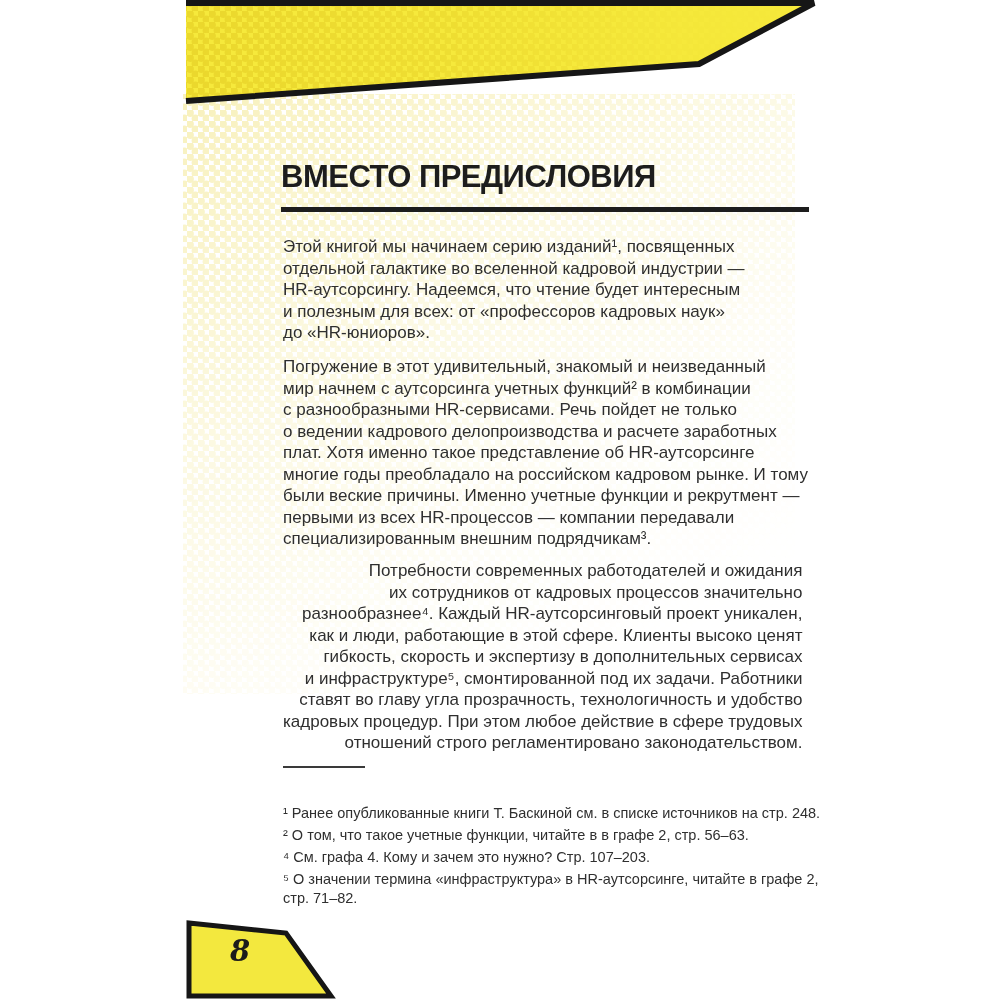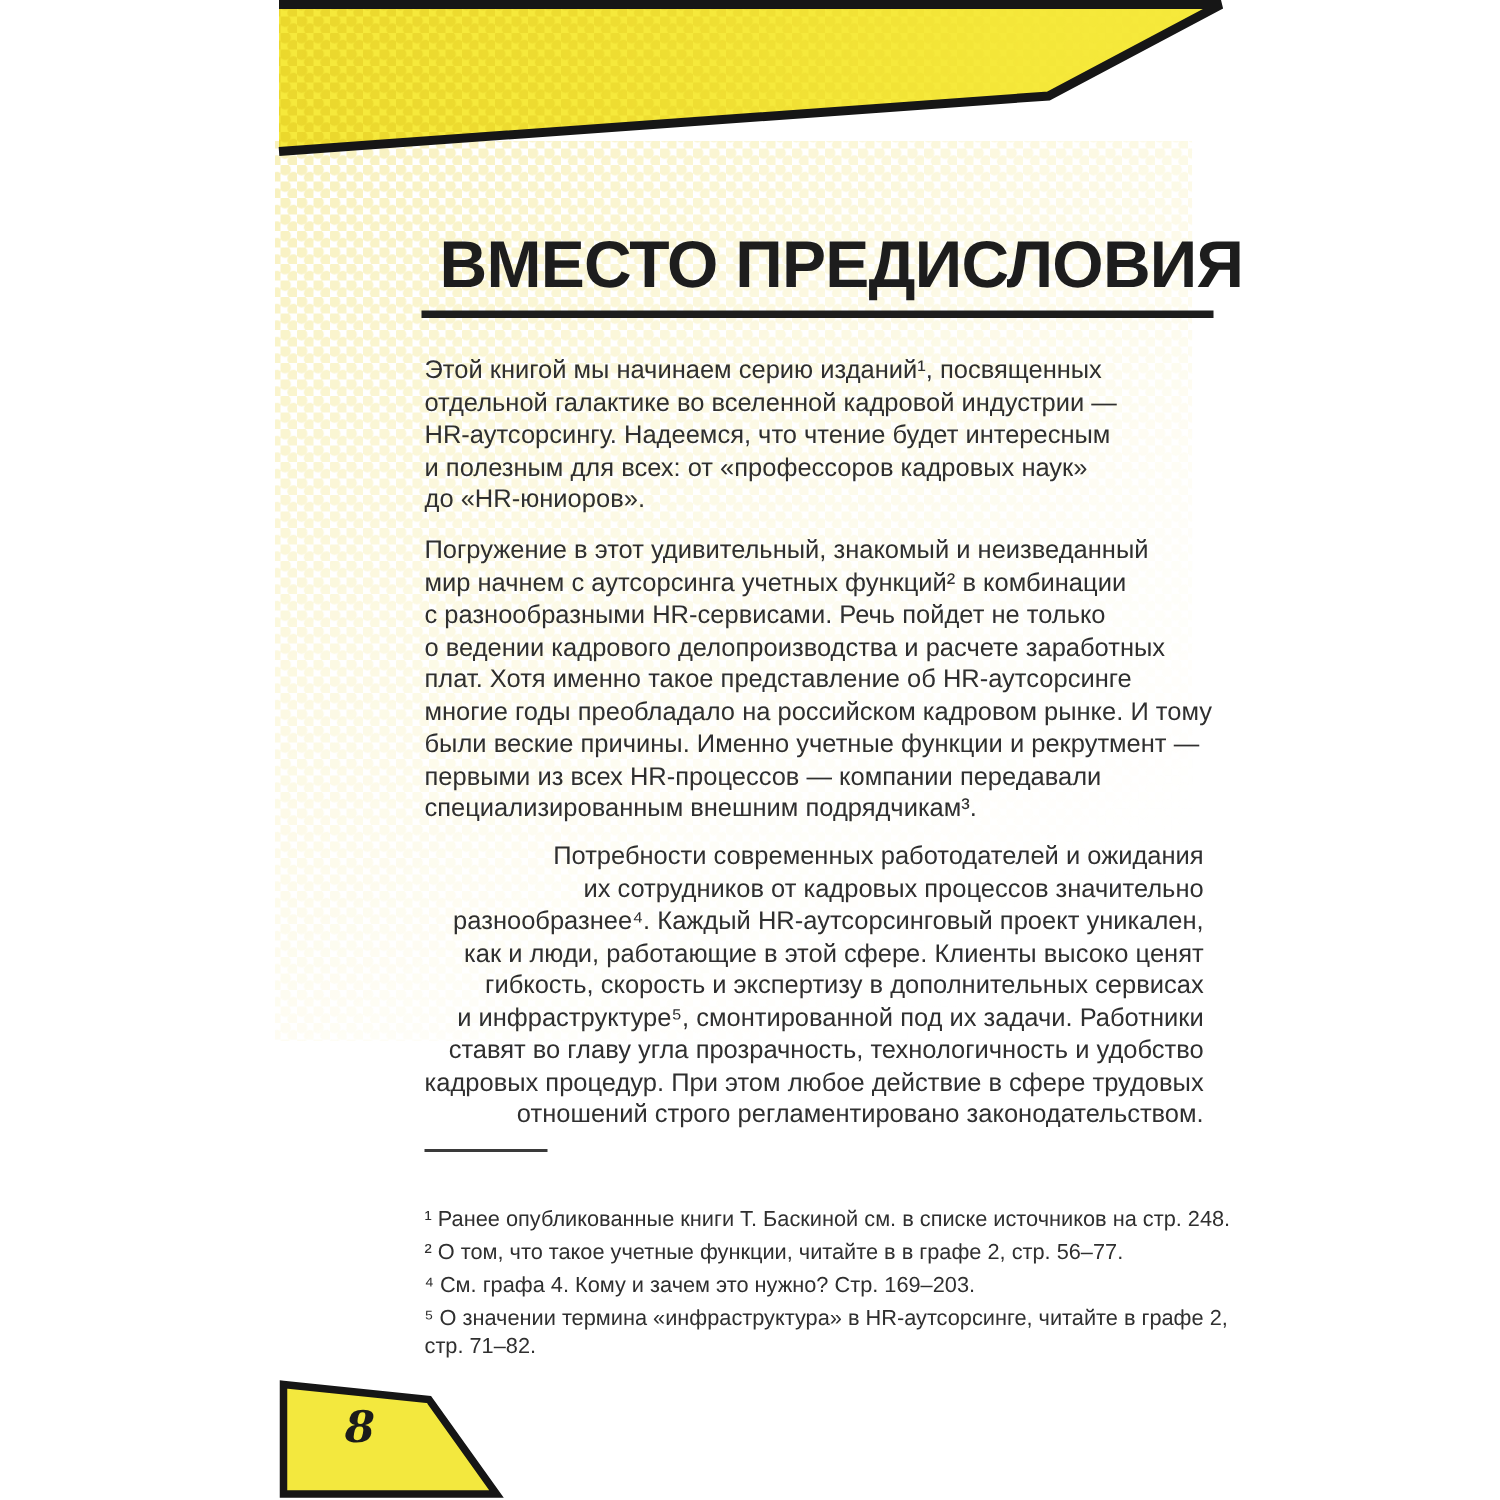--- a/index.html
+++ b/index.html
@@ -23,23 +23,23 @@
   #content {
     position: absolute;
     left: 281px;
     top: 0;
     width: 545px;
     z-index: 2;
   }
   .page-title {
     position: absolute;
     top: 159px;
-    left: 12px;
+    left: 0;
     margin: 0;
-    font-size: 44px;
+    font-size: 31px;
     line-height: 36px;
     font-weight: bold;
     letter-spacing: -0.5px;
     color: #1d1d1d;
     white-space: nowrap;
   }
   .title-rule {
     position: absolute;
     top: 207px;
     left: 0;
@@ -150,22 +150,22 @@
     <h1 class="page-title">ВМЕСТО ПРЕДИСЛОВИЯ</h1>
     <div class="title-rule"></div>
 
     <p id="par-1" class="body-par">Этой книгой мы начинаем серию изданий¹, посвященных<br>отдельной галактике во вселенной кадровой индустрии —<br>HR-аутсорсингу. Надеемся, что чтение будет интересным<br>и полезным для всех: от «профессоров кадровых наук»<br>до «HR-юниоров».</p>
     <p id="par-2" class="body-par">Погружение в этот удивительный, знакомый и неизведанный<br>мир начнем с аутсорсинга учетных функций² в комбинации<br>с разнообразными HR-сервисами. Речь пойдет не только<br>о ведении кадрового делопроизводства и расчете заработных<br>плат. Хотя именно такое представление об HR-аутсорсинге<br>многие годы преобладало на российском кадровом рынке. И тому<br>были веские причины. Именно учетные функции и рекрутмент —<br>первыми из всех HR-процессов — компании передавали<br>специализированным внешним подрядчикам³.</p>
     <p id="par-3" class="body-par">Потребности современных работодателей и ожидания<br>их сотрудников от кадровых процессов значительно<br>разнообразнее⁴. Каждый HR-аутсорсинговый проект уникален,<br>как и люди, работающие в этой сфере. Клиенты высоко ценят<br>гибкость, скорость и экспертизу в дополнительных сервисах<br>и инфраструктуре⁵, смонтированной под их задачи. Работники<br>ставят во главу угла прозрачность, технологичность и удобство<br>кадровых процедур. При этом любое действие в сфере трудовых<br>отношений строго регламентировано законодательством.</p>
 
     <div class="footnote-rule"></div>
     <div class="footnotes">
       <p class="footnote">¹ Ранее опубликованные книги Т. Баскиной см. в списке источников на стр. 248.</p>
-      <p class="footnote">² О том, что такое учетные функции, читайте в в графе 2, стр. 56–77.</p>
-      <p class="footnote">⁴ См. графа 4. Кому и зачем это нужно? Стр. 169–203.</p>
+      <p class="footnote">² О том, что такое учетные функции, читайте в в графе 2, стр. 56–63.</p>
+      <p class="footnote">⁴ См. графа 4. Кому и зачем это нужно? Стр. 107–203.</p>
       <p class="footnote">⁵ О значении термина «инфраструктура» в HR-аутсорсинге, читайте в графе 2,<br>стр. 71–82.</p>
     </div>
   </div>
 
   <svg id="footer-tab-svg" width="1000" height="85" viewBox="0 915 1000 85" aria-hidden="true">
     <polygon points="189,923 286,933 331,996 189,996" fill="#F3E83E" stroke="#161616" stroke-width="5" stroke-linejoin="miter"></polygon>
   </svg>
   <div class="page-number">8</div>
 
 </div>

